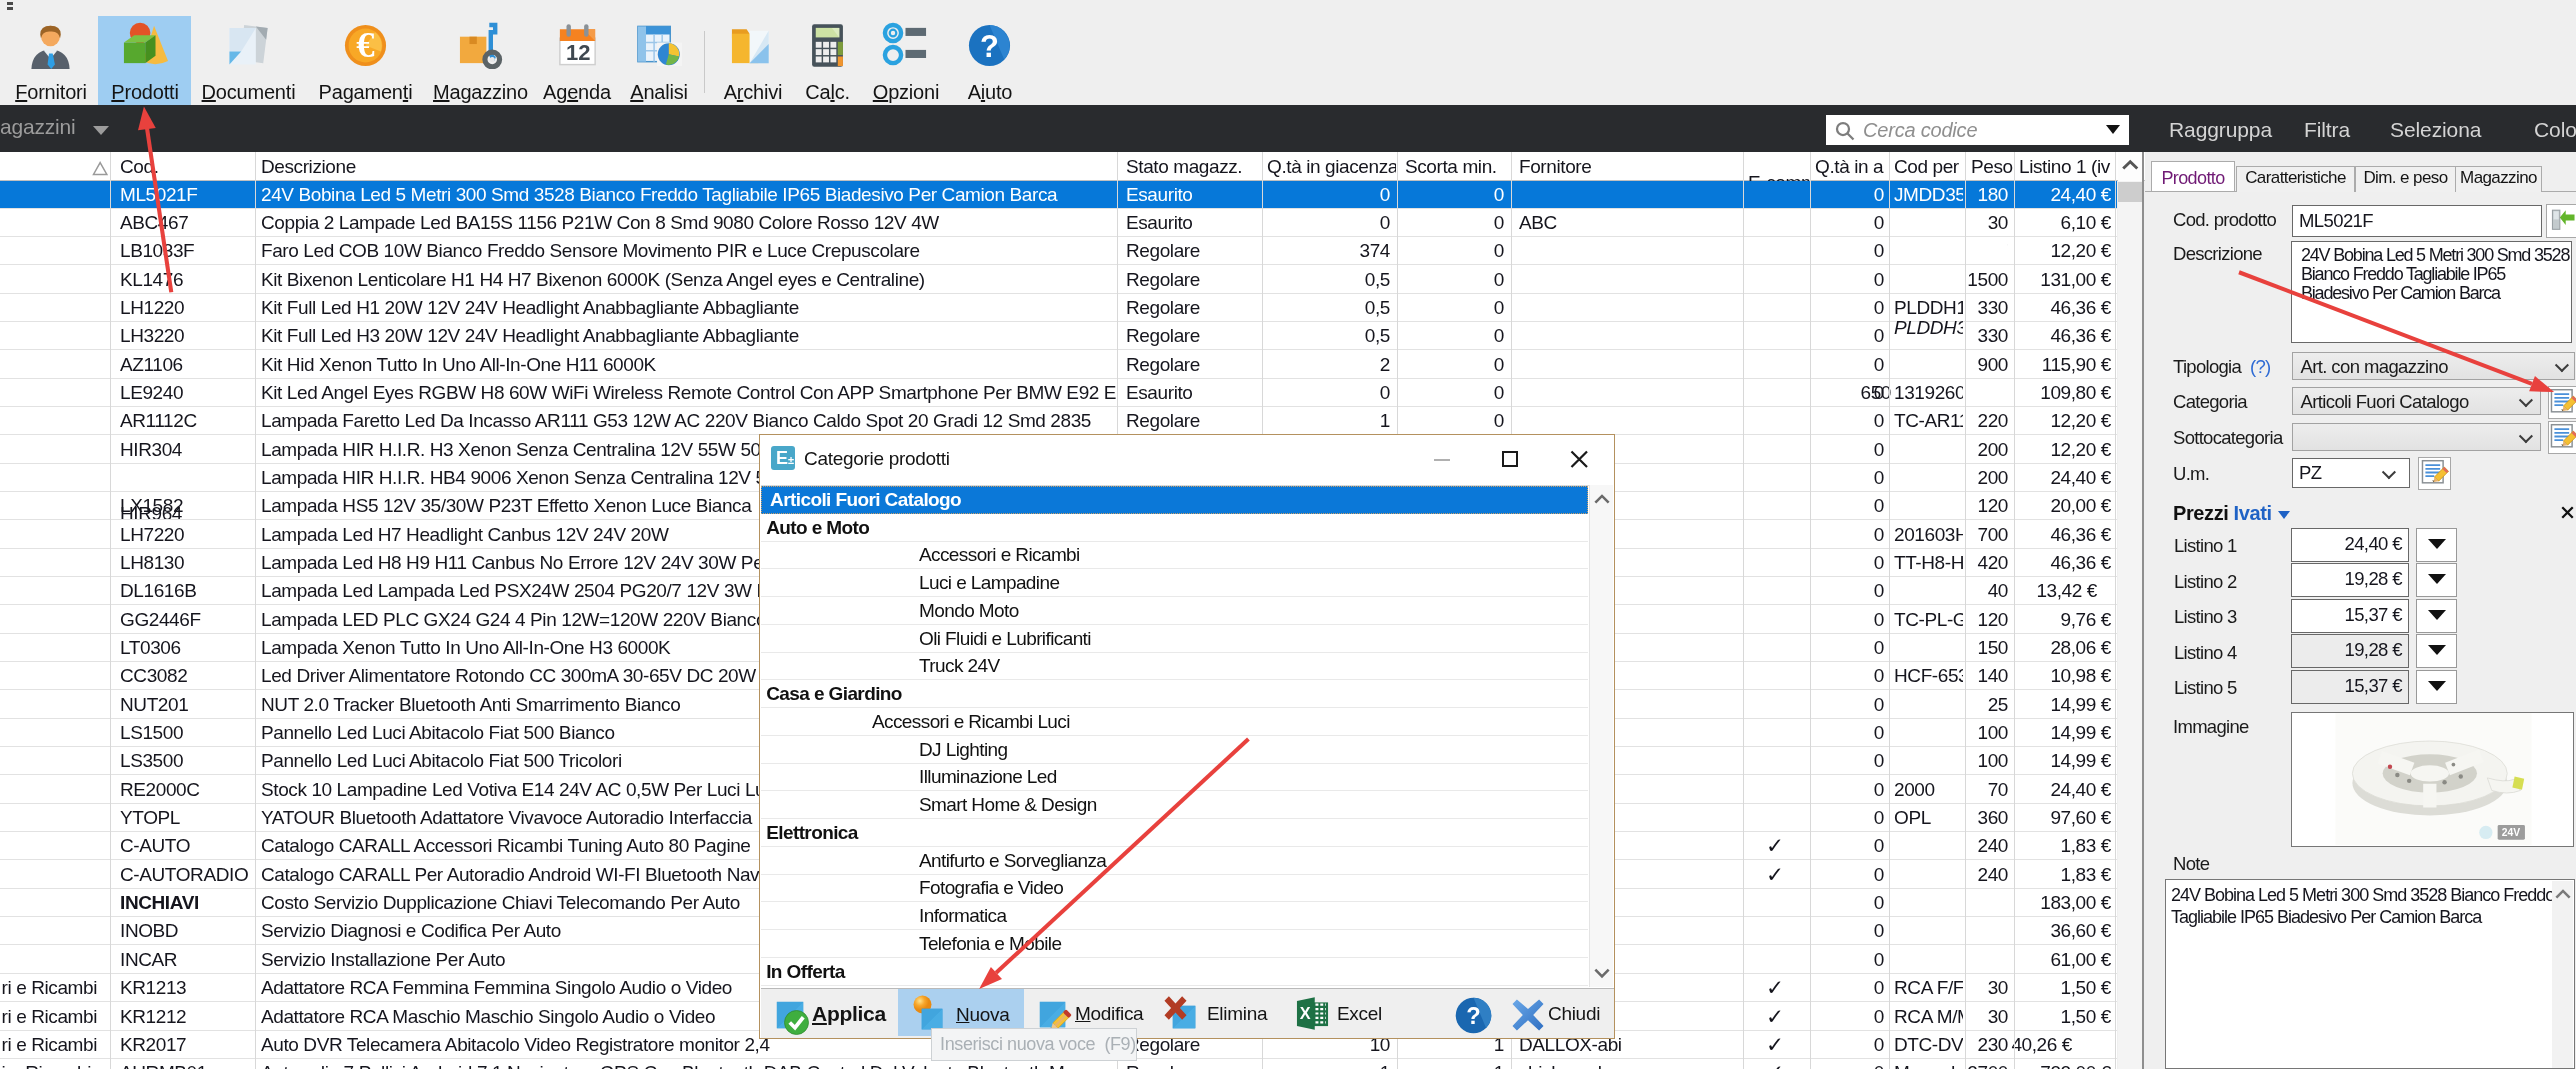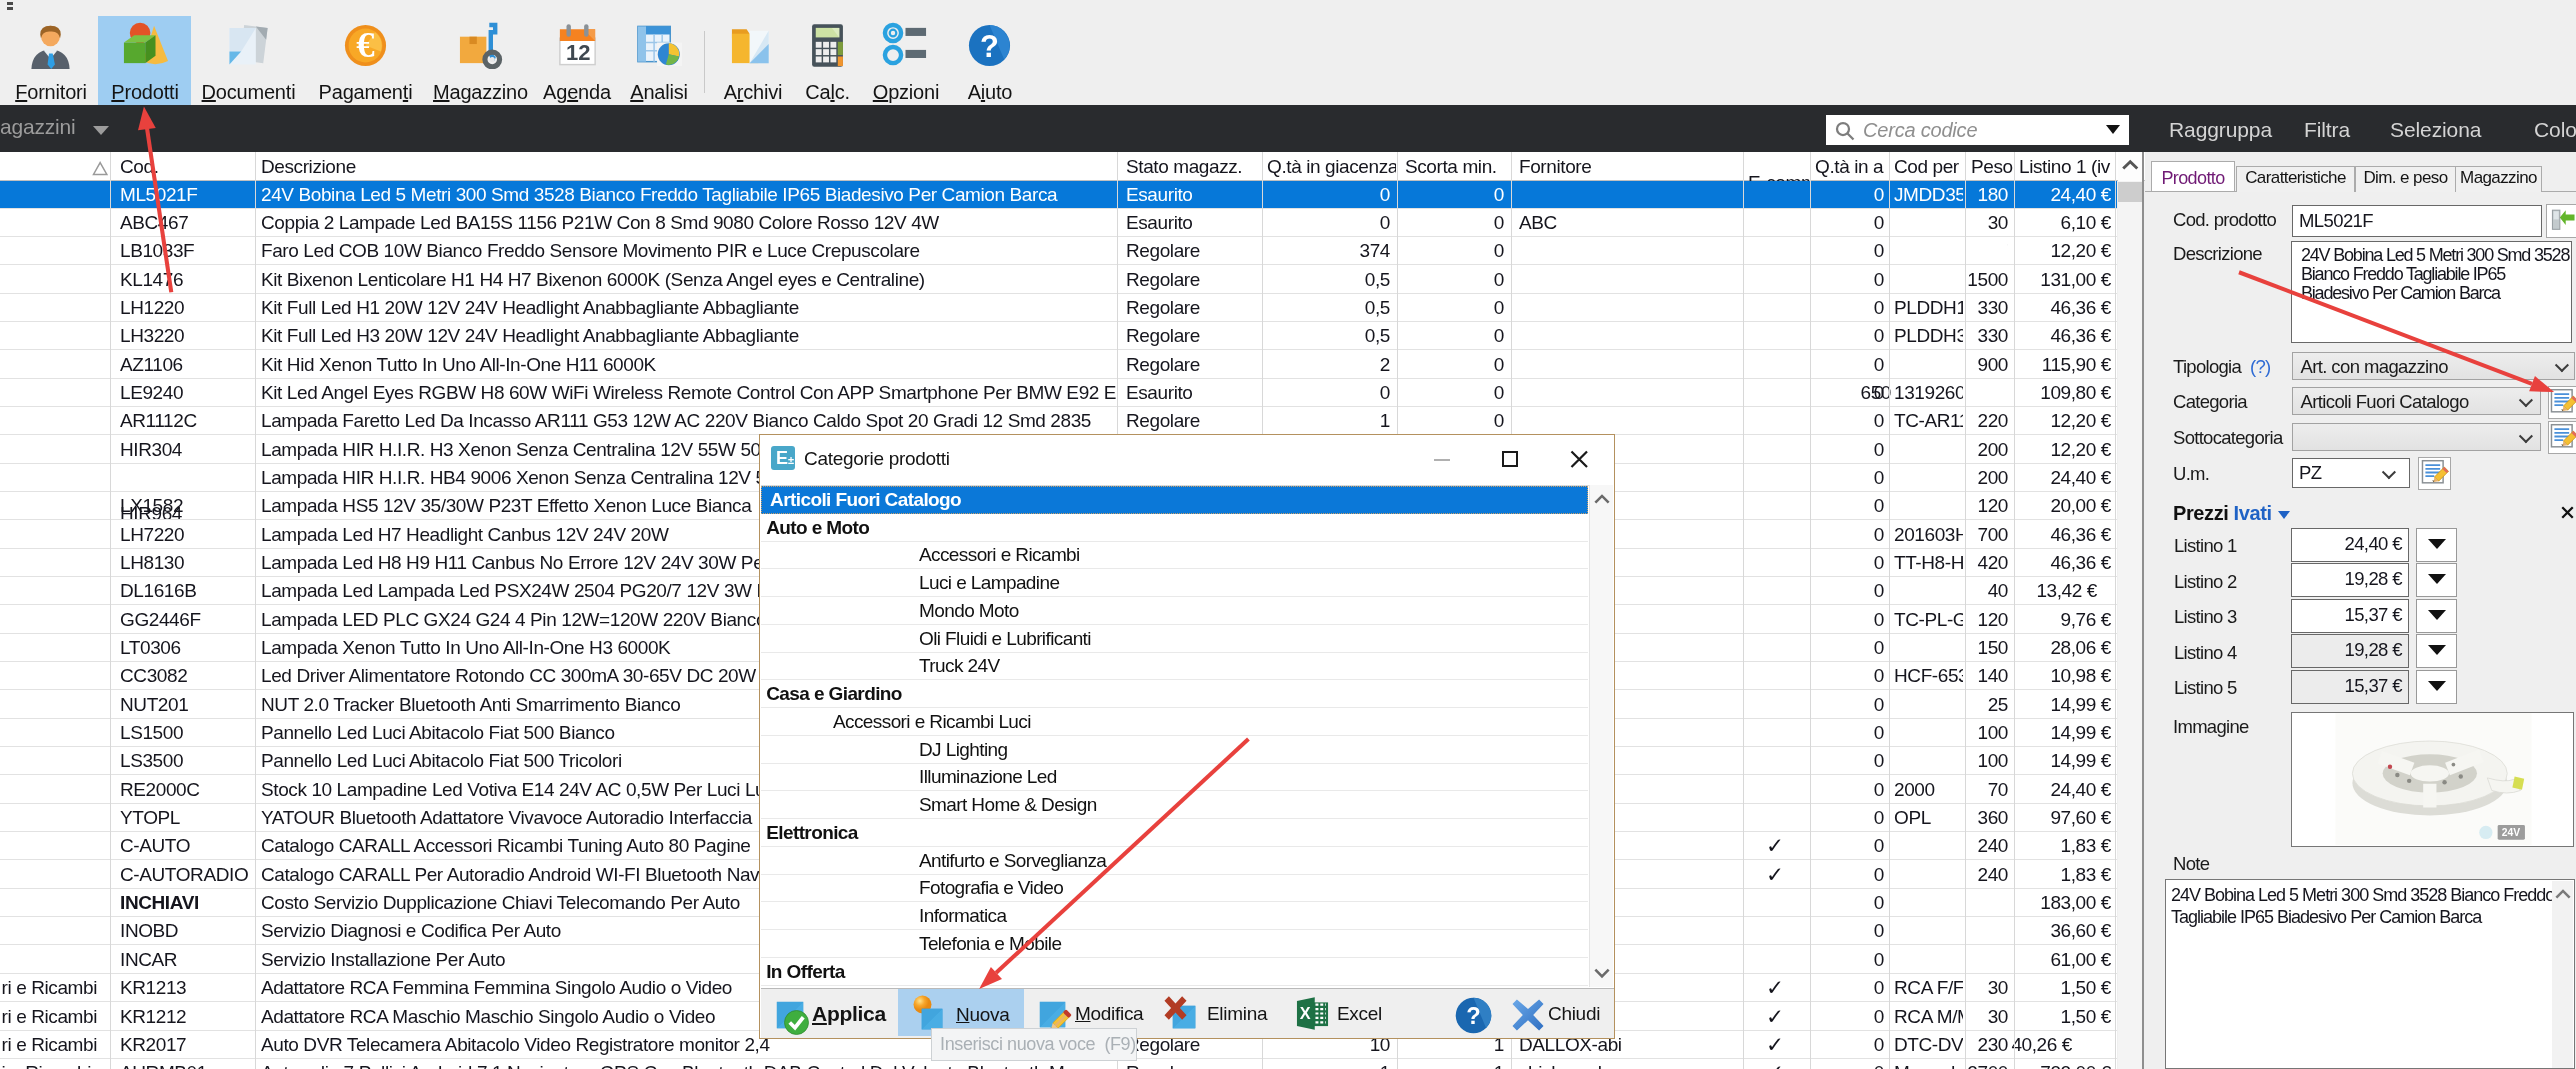--- a/index.html
+++ b/index.html
@@ -201,21 +201,21 @@
 <div class="cell" style="left:1894px;top:294px;width:69px;">PLDDH1</div>
 <div class="cell cr" style="left:1965px;top:294px;width:43px;">330</div>
 <div class="cell cr" style="left:2014px;top:294px;width:97px;">46,36 €</div>
 <div class="a" style="left:0;top:322px;width:2117px;height:28px;border-bottom:0.7px solid #e2e2e2"></div>
 <div class="cell" style="left:120px;top:322px;width:135px;">LH3220</div>
 <div class="cell" style="left:261px;top:322px;width:855px;">Kit Full Led H3 20W 12V 24V Headlight Anabbagliante Abbagliante</div>
 <div class="cell" style="left:1126px;top:322px;width:133px;">Regolare</div>
 <div class="cell cr" style="left:1262px;top:322px;width:128px;">0,5</div>
 <div class="cell cr" style="left:1397px;top:322px;width:107px;">0</div>
 <div class="cell cr" style="left:1810px;top:322px;width:74px;">0</div>
-<div class="cell" style="left:1894px;top:322px;width:69px;">PLDDH3</div>
+<div class="cell" style="left:1894px;top:314px;width:69px;font-style:italic;">PLDDH3</div>
 <div class="cell cr" style="left:1965px;top:322px;width:43px;">330</div>
 <div class="cell cr" style="left:2014px;top:322px;width:97px;">46,36 €</div>
 <div class="a" style="left:0;top:351px;width:2117px;height:28px;border-bottom:0.7px solid #e2e2e2"></div>
 <div class="cell" style="left:120px;top:351px;width:135px;">AZ1106</div>
 <div class="cell" style="left:261px;top:351px;width:855px;">Kit Hid Xenon Tutto In Uno All-In-One H11 6000K</div>
 <div class="cell" style="left:1126px;top:351px;width:133px;">Regolare</div>
 <div class="cell cr" style="left:1262px;top:351px;width:128px;">2</div>
 <div class="cell cr" style="left:1397px;top:351px;width:107px;">0</div>
 <div class="cell cr" style="left:1810px;top:351px;width:74px;">0</div>
 <div class="cell cr" style="left:1965px;top:351px;width:43px;">900</div>
@@ -551,21 +551,21 @@
   </svg>
 <div class="a" style="left:761px;top:485px;width:852px;height:503px;background:#fff;border-top:0.7px solid #d9d9d9"></div>
 <div class="drow" style="top:486px;background:#0b78d8;color:#fff;font-weight:bold;padding-left:8.1px;border:0.7px dotted #c8a06a;line-height:26px">Articoli Fuori Catalogo</div>
 <div class="drow" style="top:514px;font-weight:bold;padding-left:5.2px">Auto e Moto</div>
 <div class="drow" style="top:541px;padding-left:158px">Accessori e Ricambi</div>
 <div class="drow" style="top:569px;padding-left:158px">Luci e Lampadine</div>
 <div class="drow" style="top:597px;padding-left:158px">Mondo Moto</div>
 <div class="drow" style="top:625px;padding-left:158px">Oli Fluidi e Lubrificanti</div>
 <div class="drow" style="top:652px;padding-left:158px">Truck 24V</div>
 <div class="drow" style="top:680px;font-weight:bold;padding-left:5.2px">Casa e Giardino</div>
-<div class="drow" style="top:708px;padding-left:72px">Accessori e Ricambi Luci</div>
+<div class="drow" style="top:708px;padding-left:111px">Accessori e Ricambi Luci</div>
 <div class="drow" style="top:736px;padding-left:158px">DJ Lighting</div>
 <div class="drow" style="top:763px;padding-left:158px">Illuminazione Led</div>
 <div class="drow" style="top:791px;padding-left:158px">Smart Home &amp; Design</div>
 <div class="drow" style="top:819px;font-weight:bold;padding-left:5.2px">Elettronica</div>
 <div class="drow" style="top:847px;padding-left:158px">Antifurto e Sorveglianza</div>
 <div class="drow" style="top:874px;padding-left:158px">Fotografia e Video</div>
 <div class="drow" style="top:902px;padding-left:158px">Informatica</div>
 <div class="drow" style="top:930px;padding-left:158px">Telefonia e Mobile</div>
 <div class="drow" style="top:958px;font-weight:bold;padding-left:5.2px">In Offerta</div>
 <div class="a" style="left:1589px;top:485px;width:24.4px;height:502px;background:#f7f7f7;border-left:0.7px solid #e4e4e4"></div>

